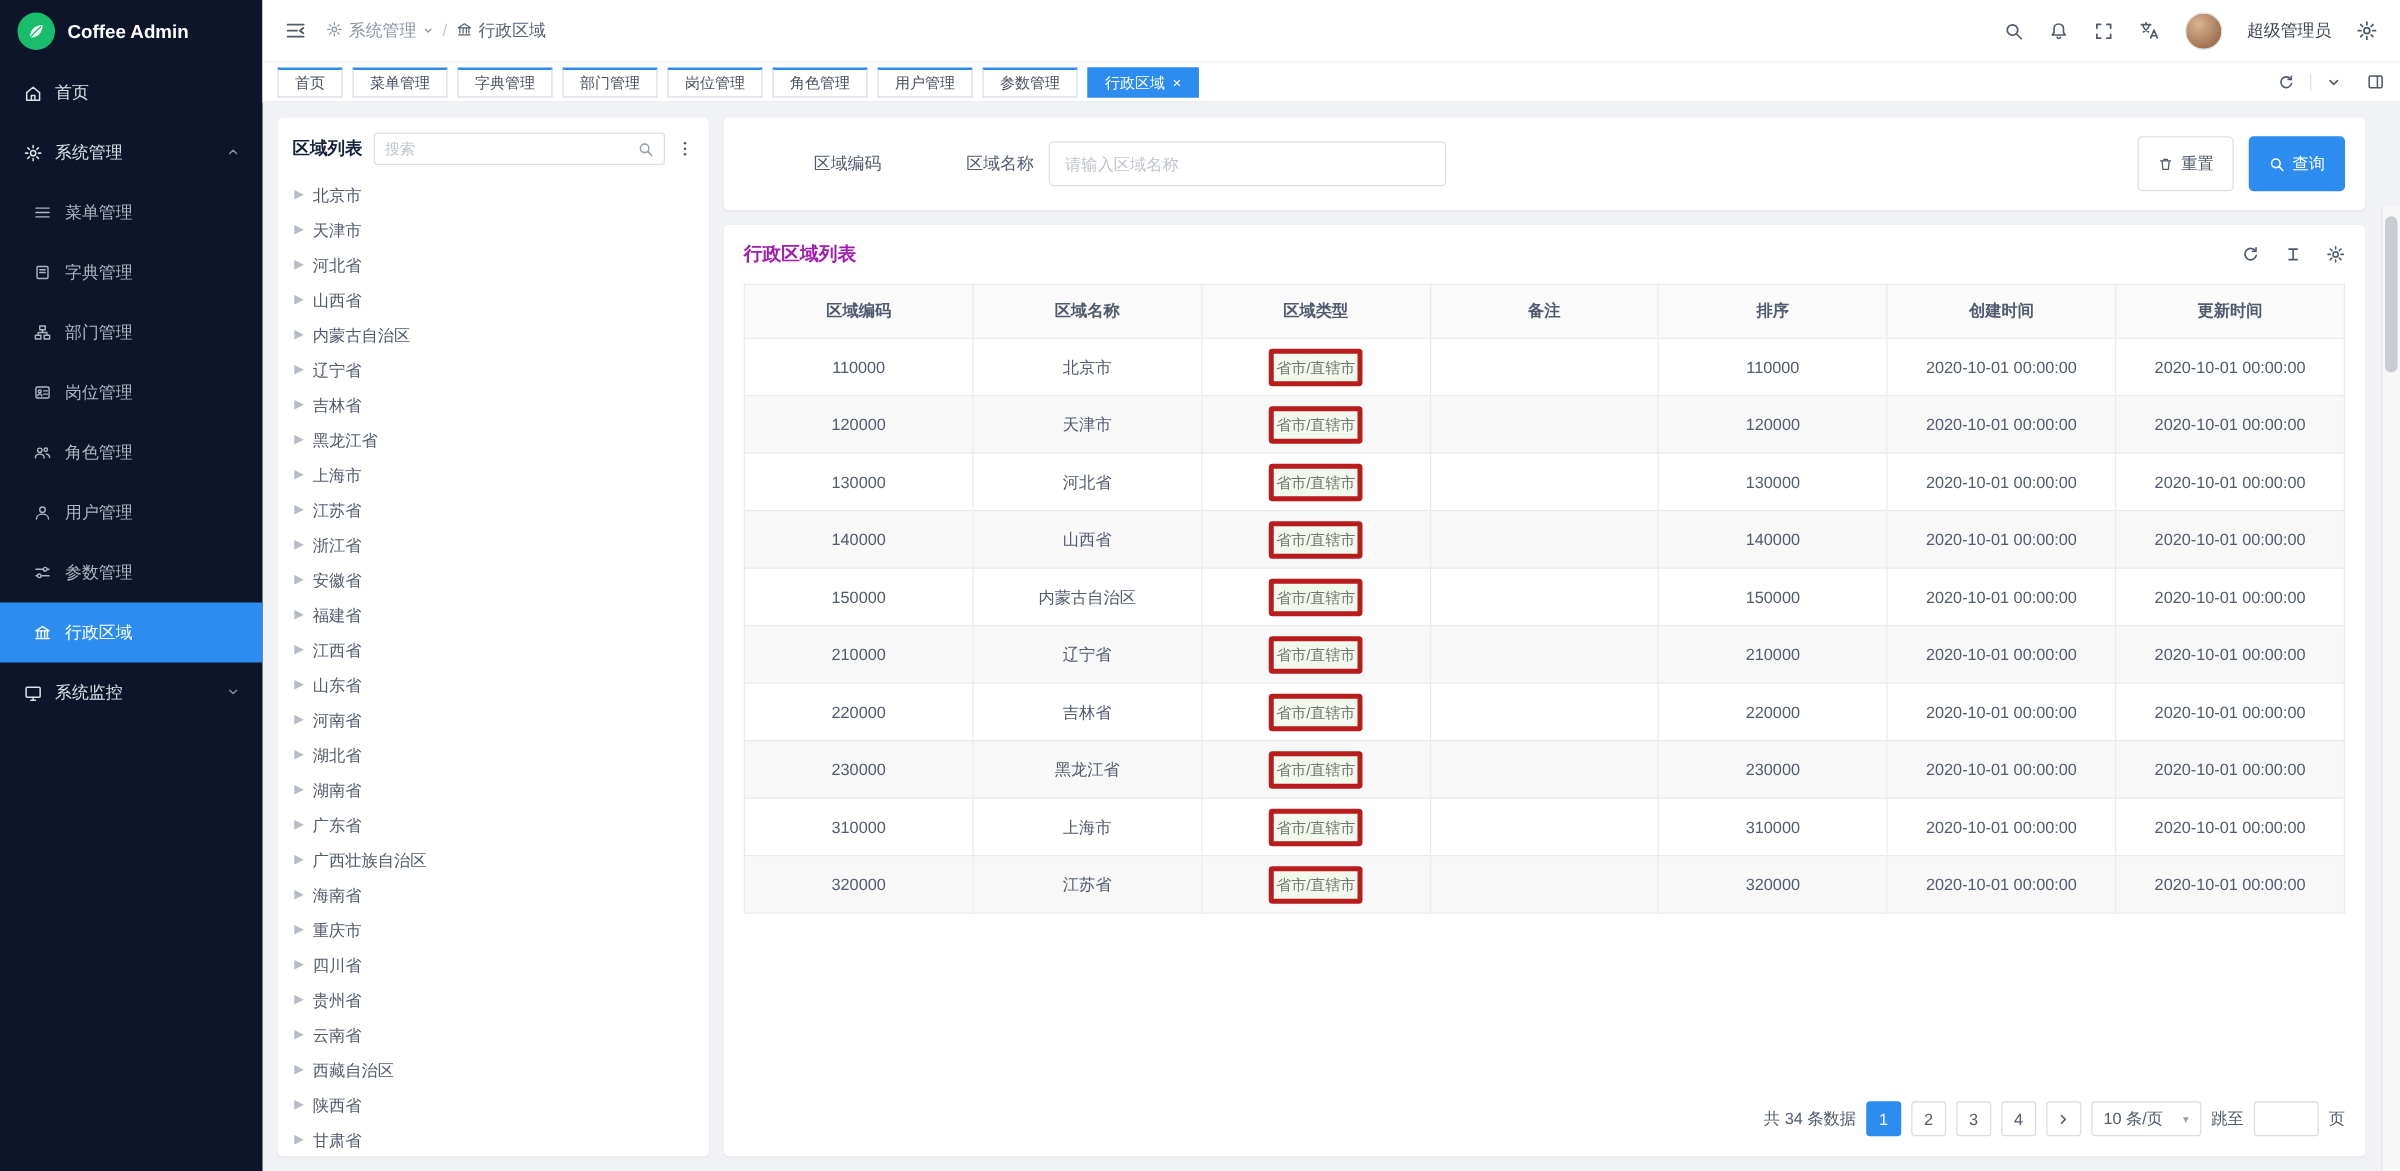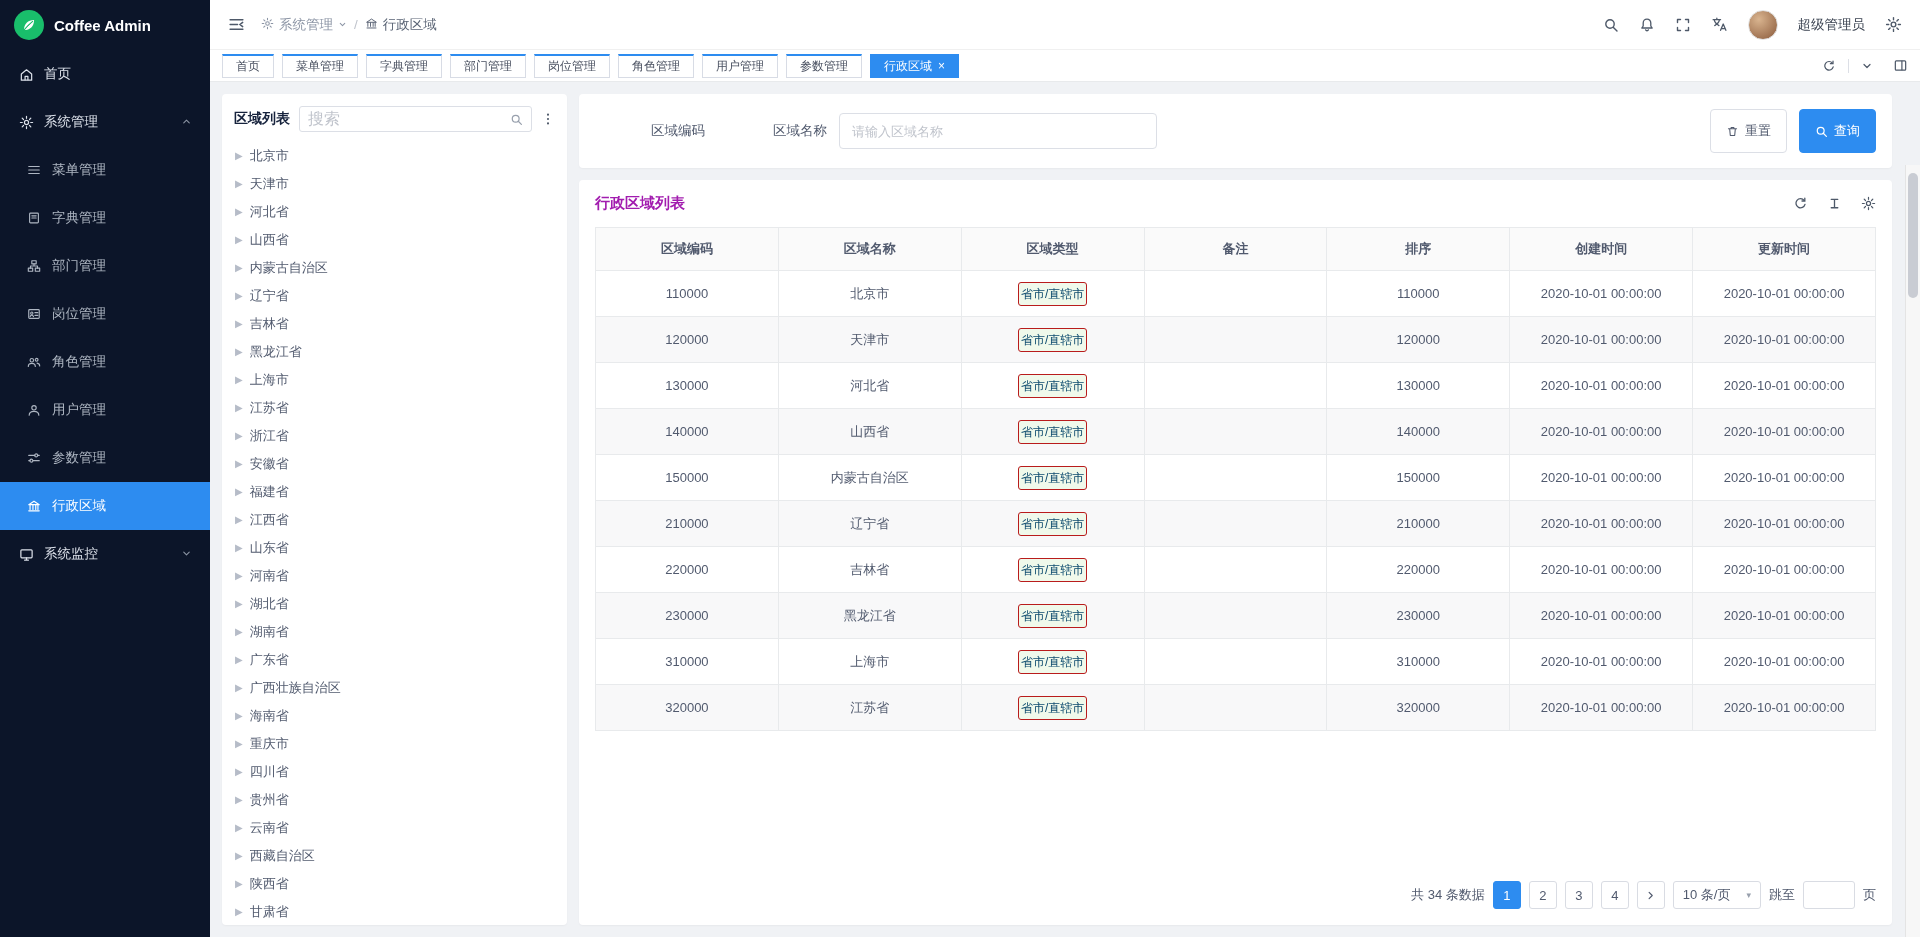--- a/index.html
+++ b/index.html
@@ -37,21 +37,21 @@
   .tab-tools{margin-left:auto;display:flex;align-items:center;gap:12px;color:#515a6e}
   .vsep{width:1px;height:14px;background:#dcdfe6}
 
   
   .content{flex:1;display:flex;gap:12px;padding:12px 28px 12px 12px;min-height:0;position:relative}
 
   .tree-card{width:345px;background:#fff;border-radius:4px;flex-shrink:0;display:flex;flex-direction:column;padding:10px 0 0;box-shadow:0 1px 2px rgba(0,0,0,.04)}
   .tree-head{display:flex;align-items:center;gap:9px;padding:2px 12px 10px}
   .tree-title{font-size:14px;font-weight:bold;color:#17233d;white-space:nowrap}
   .tree-search{flex:1;display:flex;align-items:center;gap:6px;border:1px solid #dcdfe6;border-radius:3px;height:26px;padding:0 8px;min-width:0;background:#fff}
-  .tree-search input{border:0;outline:0;flex:1;font-size:16px;min-width:0;color:#be185d}
+  .tree-search input{border:0;outline:0;flex:1;font-size:12px;min-width:0;color:#be185d}
   .tree-search input::placeholder{color:#c0c4cc}
   .tree-list{flex:1;overflow-y:auto}
   .tree-list::-webkit-scrollbar{width:8px}
   .tree-list::-webkit-scrollbar-track{background:#fafafa}
   .tree-list::-webkit-scrollbar-thumb{background:#d4d7de;border-radius:4px}
   .tree-item{height:28px;display:flex;align-items:center;gap:7px;padding:0 13px;font-size:13px;color:#515a6e;cursor:pointer;white-space:nowrap}
   .caret{color:#b6bcc8;font-size:10px;line-height:1}
 
   .right-col{flex:1;display:flex;flex-direction:column;gap:12px;min-width:0}
   .filter-card{background:#fff;border-radius:4px;padding:15px 16px;display:flex;align-items:center;box-shadow:0 1px 2px rgba(0,0,0,.04)}
@@ -64,21 +64,21 @@
   .btn.primary{background:#2d8cf0;border-color:#2d8cf0;color:#fff}
 
   .table-card{background:#fff;border-radius:4px;padding:14px 16px 16px;flex:1;display:flex;flex-direction:column;min-height:0;box-shadow:0 1px 2px rgba(0,0,0,.04)}
   .table-head{display:flex;align-items:center}
   .table-title{font-size:15px;color:#a21caf;font-weight:700}
   .table-tools{margin-left:auto;display:flex;align-items:center;gap:19px;color:#515a6e}
   table{width:100%;border-collapse:collapse;table-layout:fixed;margin-top:14px}
   th{background:#fafafa;border:1px solid #e8eaec;height:43px;font-size:13px;font-weight:bold;color:#515a6e;text-align:center}
   td{border:1px solid #e8eaec;height:46px;font-size:13px;color:#515a6e;text-align:center;overflow:hidden;white-space:nowrap}
   tbody tr:nth-child(even){background:#f8f8f9}
-  .badge{display:inline-block;padding:2px 2px;font-size:12px;color:#0c4a6e;background:#f0f9eb;border:1px solid #b91c1c;border-radius:3px;line-height:1.5}
+  .badge{display:inline-block;padding:2px 2px;font-size:12px;color:#737373;background:#f0f9eb;border:4px solid #b91c1c;border-radius:3px;line-height:1.5}
 
   .pagination{margin-top:auto;display:flex;align-items:center;justify-content:flex-end;gap:8px;padding-top:14px;font-size:13px;color:#515a6e}
   .page-btn{min-width:28px;height:28px;border:1px solid #d9dce3;border-radius:3px;background:#fff;display:inline-flex;align-items:center;justify-content:center;font-size:13px;color:#515a6e;cursor:pointer;font-family:inherit}
   .page-btn.active{background:#2d8cf0;border-color:#2d8cf0;color:#fff}
   .page-size{height:28px;border:1px solid #d9dce3;border-radius:3px;display:inline-flex;align-items:center;gap:16px;padding:0 9px;background:#fff;cursor:pointer;color:#515a6e}
   .page-size .dn{font-size:9px;color:#98a0ad}
   .jump-input{width:52px;height:28px;border:1px solid #d9dce3;border-radius:3px;outline:none;text-align:center;font-size:13px;color:#515a6e}
 
   
   .page-scrollbar{position:absolute;top:83px;right:0;bottom:0;width:15px;background:#f7f7f7;border-left:1px solid #e4e4e4}

